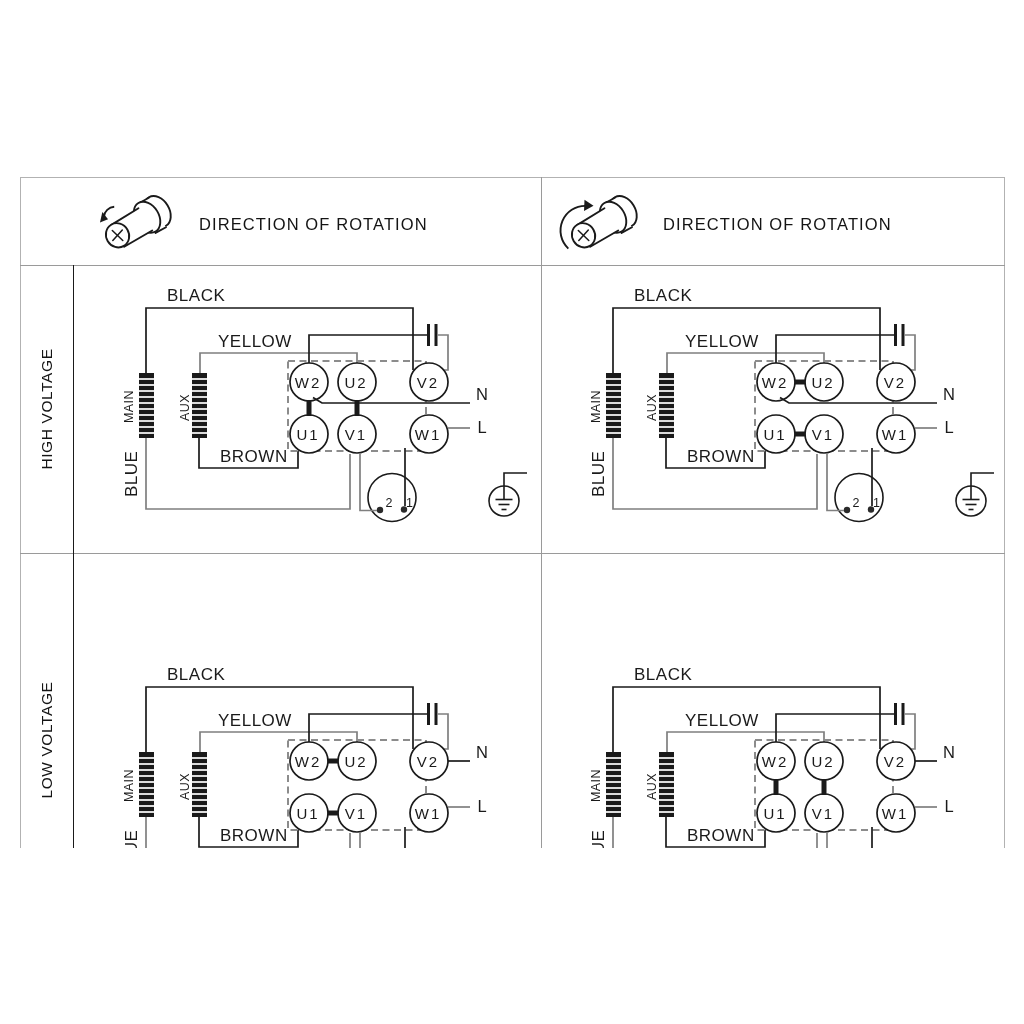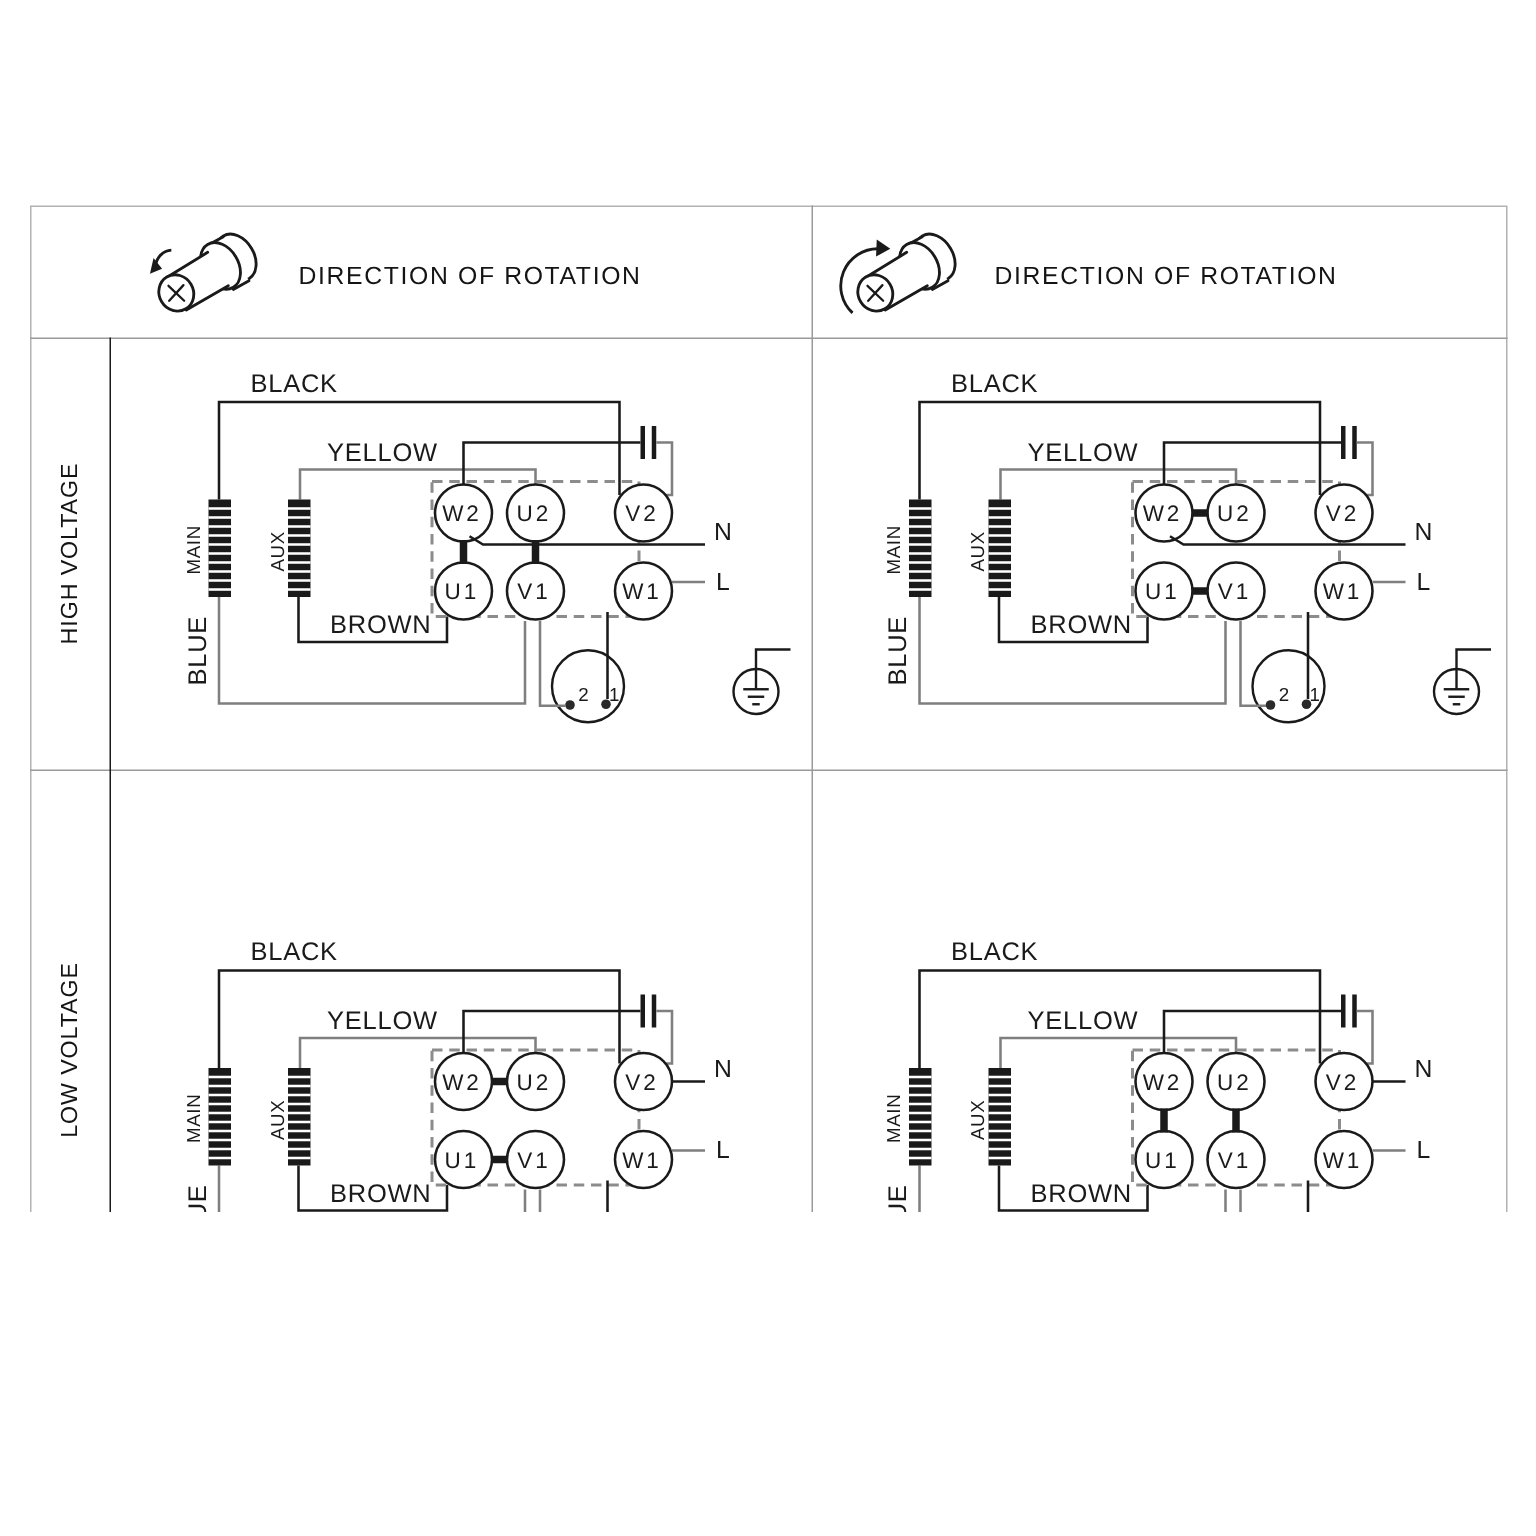--- a/index.html
+++ b/index.html
@@ -1,18 +1,18 @@
 <!DOCTYPE html>
 <html><head>
 <meta charset="utf-8">
 <style>
   html,body{margin:0;padding:0;background:#fff;}
   .canvas{
     position:relative;width:1024px;height:808px;background:#fff;
-    font-family:"Liberation Sans",sans-serif;color:#1a1a1a;overflow:hidden;
+    font-family:"Liberation Sans",sans-serif;color:#1a1a1a;overflow:hidden;margin-top:40px;
   }
   .gridline{position:absolute;}
   .outer-border{left:20px;top:137px;width:983px;height:749px;border:1.6px solid #b2b2b2;}
   .header-line{left:20px;top:225px;width:985px;height:0;border-top:1.5px solid #9a9a9a;}
   .middle-line{left:20px;top:513px;width:985px;height:0;border-top:1.5px solid #9a9a9a;}
   .center-line{left:541px;top:137px;height:750px;width:0;border-left:1.5px solid #9a9a9a;}
   .label-line{left:73px;top:225px;height:662px;width:0;border-left:1.5px solid #1a1a1a;}
   .header-title{
     position:absolute;font-size:16.5px;letter-spacing:1.1px;color:#141414;white-space:nowrap;
   }

